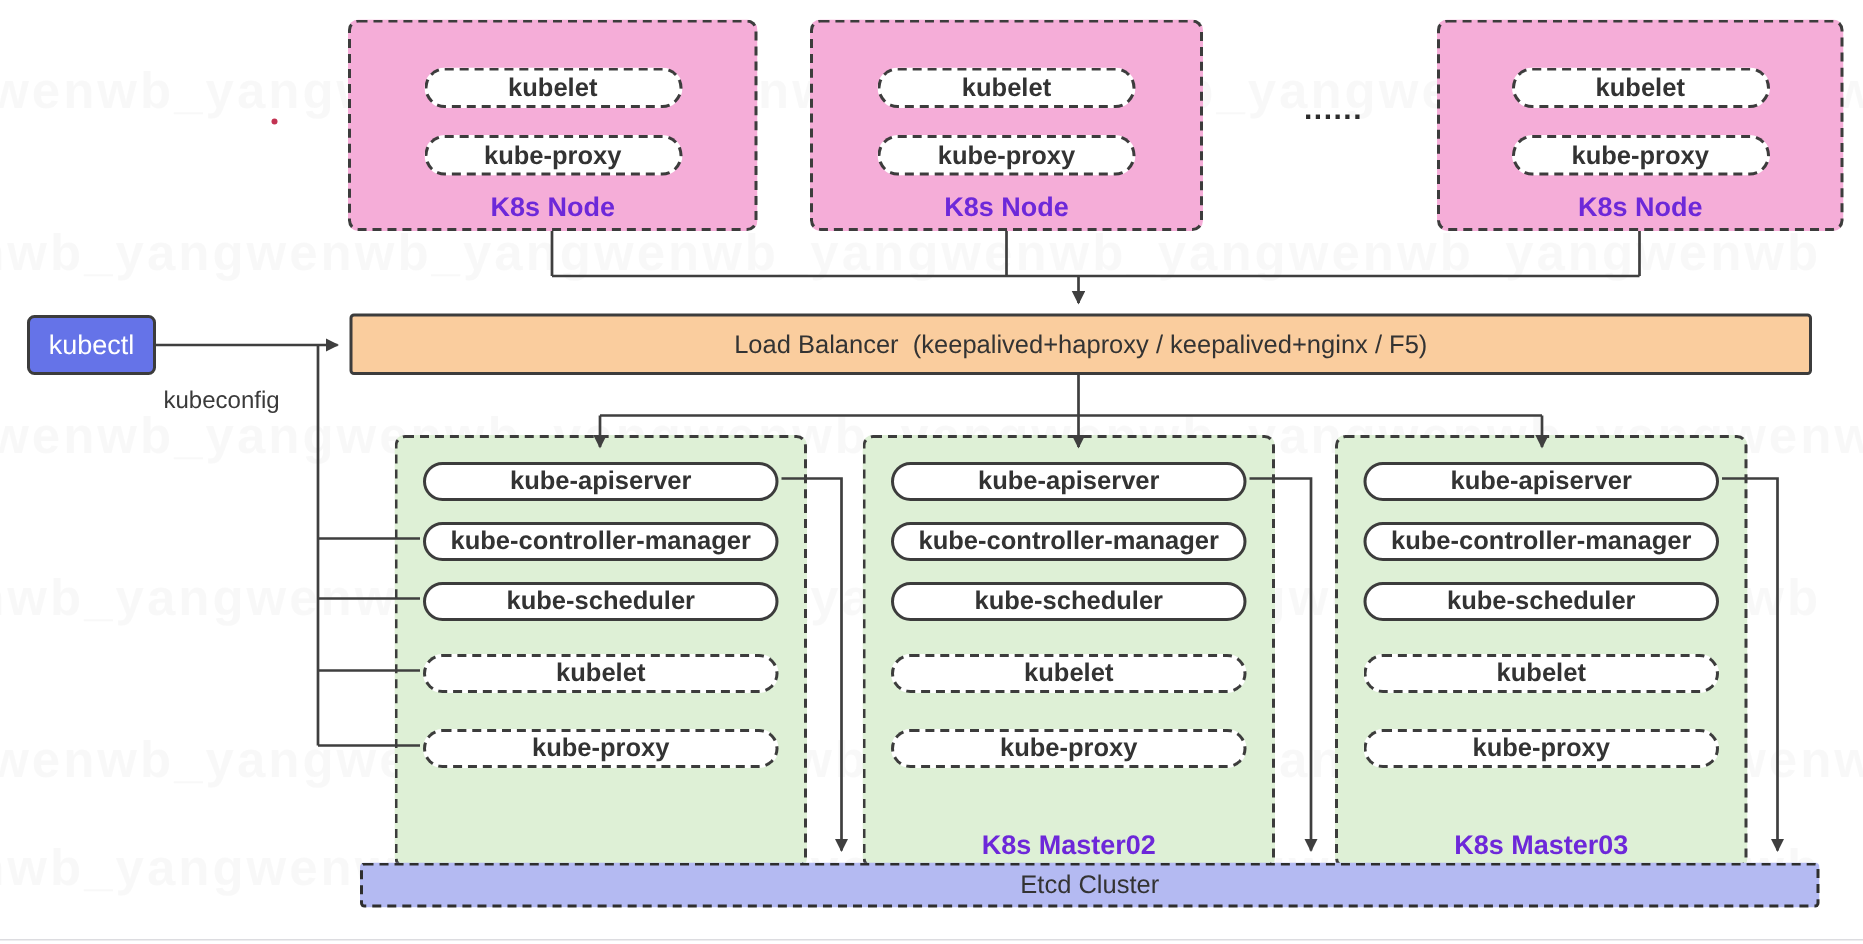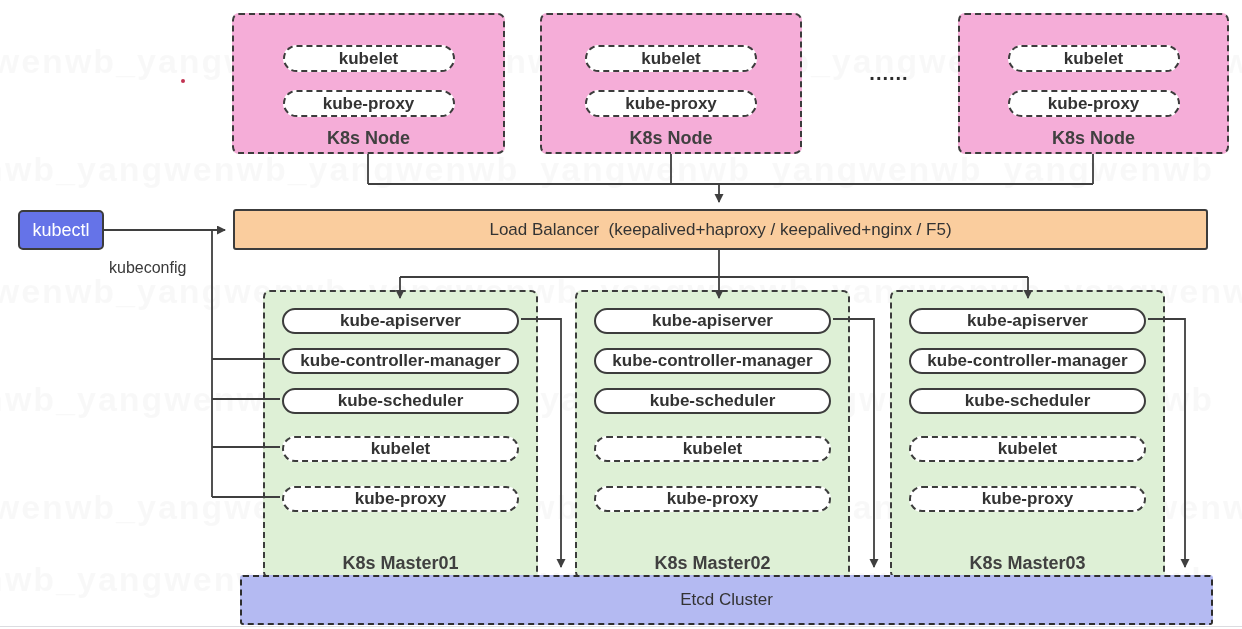--- a/index.html
+++ b/index.html
@@ -10,35 +10,35 @@
   
   .bg-wm{position:absolute;inset:0;z-index:0;overflow:hidden;pointer-events:none;}
   .bg-wm .row{position:absolute;white-space:nowrap;font-size:34px;font-weight:bold;
               letter-spacing:2px;color:#555;opacity:0.035;}
 
   
   .group-box{position:absolute;border:2px dashed #3c3c3c;border-radius:7px;z-index:1;box-sizing:border-box;font-weight:bold;}
   .node-box{background:#f5add8;top:13px;height:141px;}
   .master-box{background:#def0d6;top:290px;height:289px;}
   .box-label{position:absolute;left:0;right:0;bottom:3px;text-align:center;
-             font-size:18px;color:#404040;}
+             font-size:18px;color:#6d28d9;}
 
   .pill{position:absolute;background:#fff;border-radius:14px;box-sizing:border-box;
         display:flex;align-items:center;justify-content:center;
         font-size:17px;color:#333;z-index:1;}
   .pill.solid{border:2px solid #3c3c3c;}
   .pill.dashed{border:2px dashed #3c3c3c;}
   .node-box .pill{left:50%;transform:translateX(-50%);width:172px;height:27px;}
   .master-box .pill{left:17px;right:17px;height:26px;}
 
   .bar{position:absolute;box-sizing:border-box;display:flex;align-items:center;
        justify-content:center;font-size:17px;color:#333;z-index:1;}
   .lb-bar{left:233px;top:209px;width:975px;height:41px;background:#facd9e;
           border:2px solid #3c3c3c;border-radius:3px;white-space:pre;}
-  .etcd-bar{left:240px;top:575px;width:973px;height:50px;background:#b4baf2;
+  .etcd-bar{left:240px;top:575px;width:973px;height:30px;background:#b4baf2;
             border:2px dashed #2e2e2e;border-radius:3px;}
 
   .kubectl-box{position:absolute;left:18px;top:210px;width:86px;height:40px;
                background:#6573e8;border:2px solid #3c3c3c;border-radius:5px;
                box-sizing:border-box;display:flex;align-items:center;justify-content:center;
                color:#fff;font-size:18px;z-index:1;}
   .kubeconfig-label{position:absolute;left:108px;top:221px;z-index:3;background:#fff;
                     padding:0 1px;font-size:16px;color:#3a3a3a;margin-top:38px;}
 
   .ellipsis-dots{position:absolute;left:850px;top:62px;width:78px;text-align:center;
@@ -89,21 +89,20 @@
   <div class="kubeconfig-label">kubeconfig</div>
 
   <div class="bar lb-bar">Load Balancer  (keepalived+haproxy / keepalived+nginx / F5)</div>
 
   <div class="group-box master-box" style="left:263px;width:275px">
     <div class="pill solid" style="top:16px">kube-apiserver</div>
     <div class="pill solid" style="top:56px">kube-controller-manager</div>
     <div class="pill solid" style="top:96px">kube-scheduler</div>
     <div class="pill dashed" style="top:144px">kubelet</div>
     <div class="pill dashed" style="top:194px">kube-proxy</div>
-    <div class="box-label">K8s Master01</div>
   </div>
   <div class="group-box master-box" style="left:575px;width:275px">
     <div class="pill solid" style="top:16px">kube-apiserver</div>
     <div class="pill solid" style="top:56px">kube-controller-manager</div>
     <div class="pill solid" style="top:96px">kube-scheduler</div>
     <div class="pill dashed" style="top:144px">kubelet</div>
     <div class="pill dashed" style="top:194px">kube-proxy</div>
     <div class="box-label">K8s Master02</div>
   </div>
   <div class="group-box master-box" style="left:890px;width:275px">

